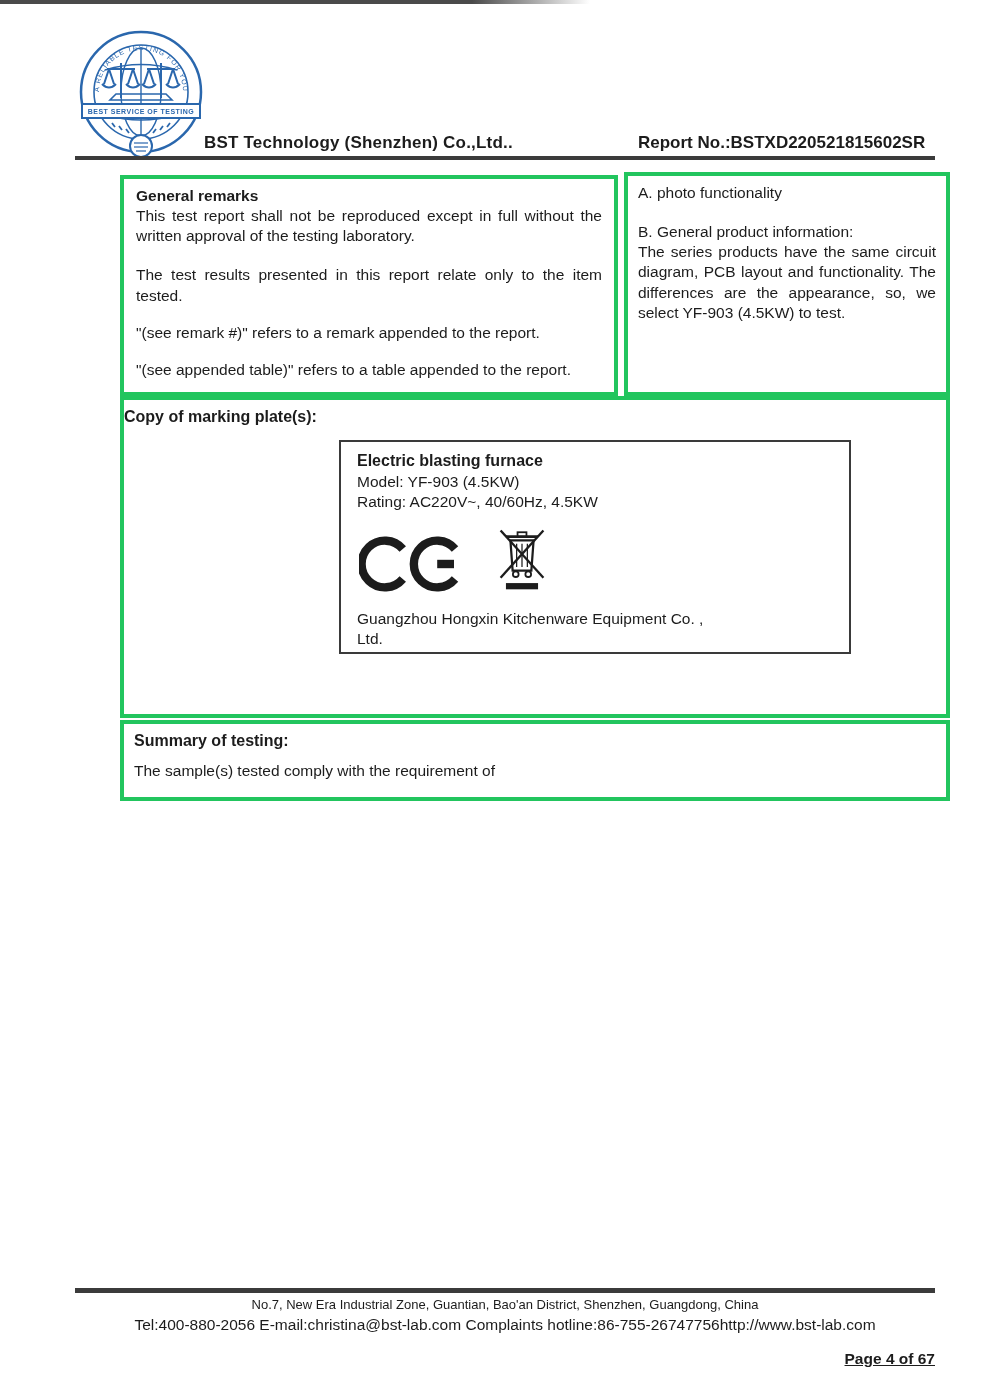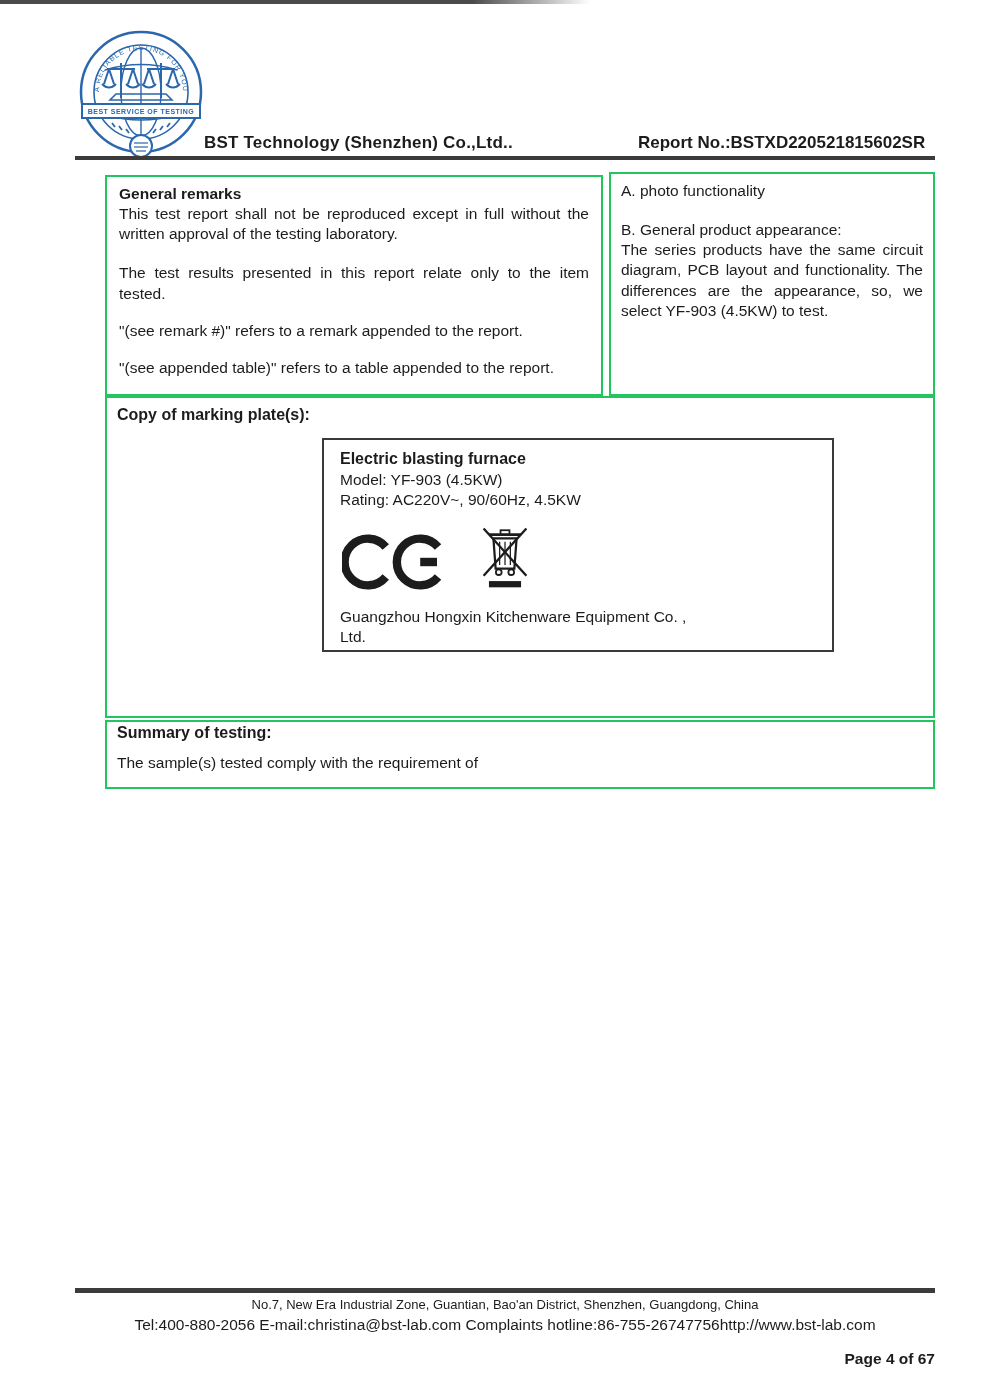--- a/index.html
+++ b/index.html
@@ -11,26 +11,26 @@
   .scan-strip { position:absolute; top:0; left:0; width:590px; height:4px;
     background:linear-gradient(to right,#4a4a4a 80%, rgba(74,74,74,0)); }
 
   
   .logo { position:absolute; left:76px; top:28px; width:130px; height:132px; }
   .company-name { position:absolute; left:204px; top:133px; font-size:17px; font-weight:bold; letter-spacing:0.2px;text-align:center; }
   .report-no { position:absolute; left:627px; top:133px; font-size:17px; font-weight:bold;margin-left:11px; }
   .header-rule { position:absolute; left:75px; top:156px; width:860px; height:4px; background:#3b3b3b; }
 
   
-  .cell { position:absolute; border:2px solid #22c55e; box-sizing:border-box;
-    font-size:15.5px; line-height:1.3; }
+  .cell { position:absolute; border:4px solid #22c55e; box-sizing:border-box;
+    font-size:15.5px; line-height:1.3;margin-left:15px; }
   .cell-remarks { left:105px; top:175px; width:498px; height:221px; padding:7px 12px 6px 12px; }
   .cell-attached { left:609px; top:172px; width:326px; height:224px; padding:7px 10px 6px 10px; }
-  .cell-copy { left:105px; top:396px; width:830px; height:322px; padding:7px 10px; }
-  .cell-summary { left:105px; top:720px; width:830px; height:69px; padding:1px 10px; }
+  .cell-copy { left:105px; top:396px; width:830px; height:322px; padding:7px 0; }
+  .cell-summary { left:105px; top:720px; width:830px; height:81px; padding:7px 10px; }
 
   .b { font-weight:bold; }
   .jus { text-align:justify; }
   .para { margin:0 0 0 0; }
   .gap { height:19px; }
   .gap-sm { height:17px; }
 
   
   .plate-box { position:absolute; left:215px; top:40px; width:512px; height:214px;
     border:2px solid #3a3a3a; box-sizing:border-box; padding:9px 16px; font-size:15.5px; line-height:1.3; }
@@ -42,21 +42,21 @@
 
   
   .summary-title { font-weight:bold; font-size:16px; margin-bottom:9px; }
   .summary-line { margin-bottom:7px; }
   .summary-std { font-size:16px; letter-spacing:0.3px; }
 
   
   .footer-rule { position:absolute; left:75px; top:1288px; width:860px; height:5px; background:#3b3b3b; }
   .footer-address { position:absolute; left:75px; top:1297px; width:860px; text-align:center; font-size:13px; }
   .footer-contact { position:absolute; left:75px; top:1316px; width:860px; text-align:center; font-size:15.5px; }
-  .page-num { position:absolute; left:75px; top:1350px; width:860px; text-align:right; font-size:15.5px; font-weight:bold; }
+  .page-num { position:absolute; left:75px; top:1350px; width:860px; text-align:right; font-size:15.5px; font-weight:bold;text-decoration:underline; }
 </style>
 </head>
 <body>
 
 <div class="scan-strip"></div>
 
 <svg class="logo" viewBox="0 0 130 132">
   <g stroke="#2a67ad" fill="none" stroke-width="2.5">
     <circle cx="65" cy="64" r="60"></circle>
     <circle cx="65" cy="64" r="47" stroke-width="1.6"></circle>
@@ -116,30 +116,30 @@
   <div class="para jus">The test results presented in this report relate only to the item tested.</div>
   <div class="gap-sm"></div>
   <div class="para">"(see remark #)" refers to a remark appended to the report.</div>
   <div class="gap-sm"></div>
   <div class="para">"(see appended table)" refers to a table appended to the report.</div>
 </div>
 
 <div class="cell cell-attached">
   <div class="para">A. photo functionality</div>
   <div class="gap"></div>
-  <div class="para">B. General product appearance:</div>
+  <div class="para">B. General product information:</div>
   <div class="para jus">The series products have the same circuit diagram, PCB layout and functionality. The differences are the appearance, so, we select YF-903 (4.5KW) to test.</div>
 </div>
 
 <div class="cell cell-copy">
   <div class="b" style="font-size:16px;">Copy of marking plate(s):</div>
   <div class="plate-box">
     <div class="plate-title">Electric blasting furnace</div>
     <div class="para">Model: YF-903 (4.5KW)</div>
-    <div class="para">Rating: AC220V~, 90/60Hz, 4.5KW</div>
+    <div class="para">Rating: AC220V~, 40/60Hz, 4.5KW</div>
     <div class="icon-row">
       <svg class="ce-icon" viewBox="0 0 112 60">
         <g stroke="#1c1c1c" stroke-width="9" fill="none">
           <path d="M46.1,13.9 A25,25 0 1 0 46.1,46.1"></path>
           <path d="M102.1,13.9 A25,25 0 1 0 102.1,46.1"></path>
           <line x1="83" y1="30" x2="101" y2="30"></line>
         </g>
       </svg>
       <svg class="weee-icon" viewBox="0 0 60 74">
         <g stroke="#1c1c1c" fill="none">

